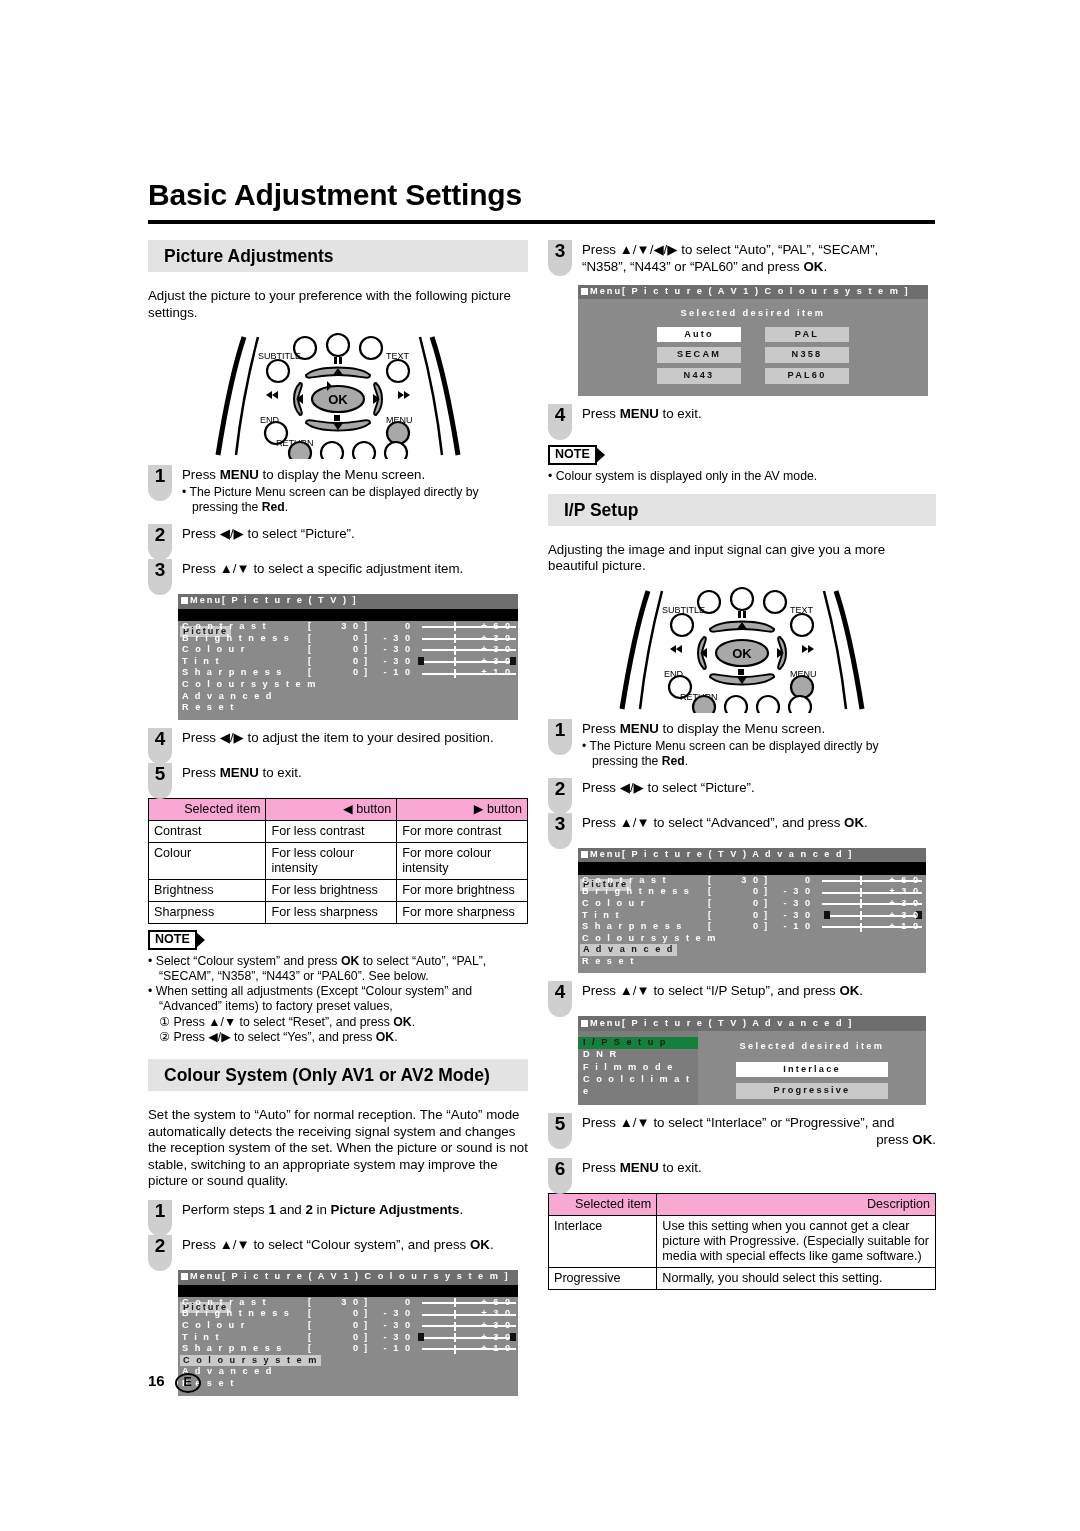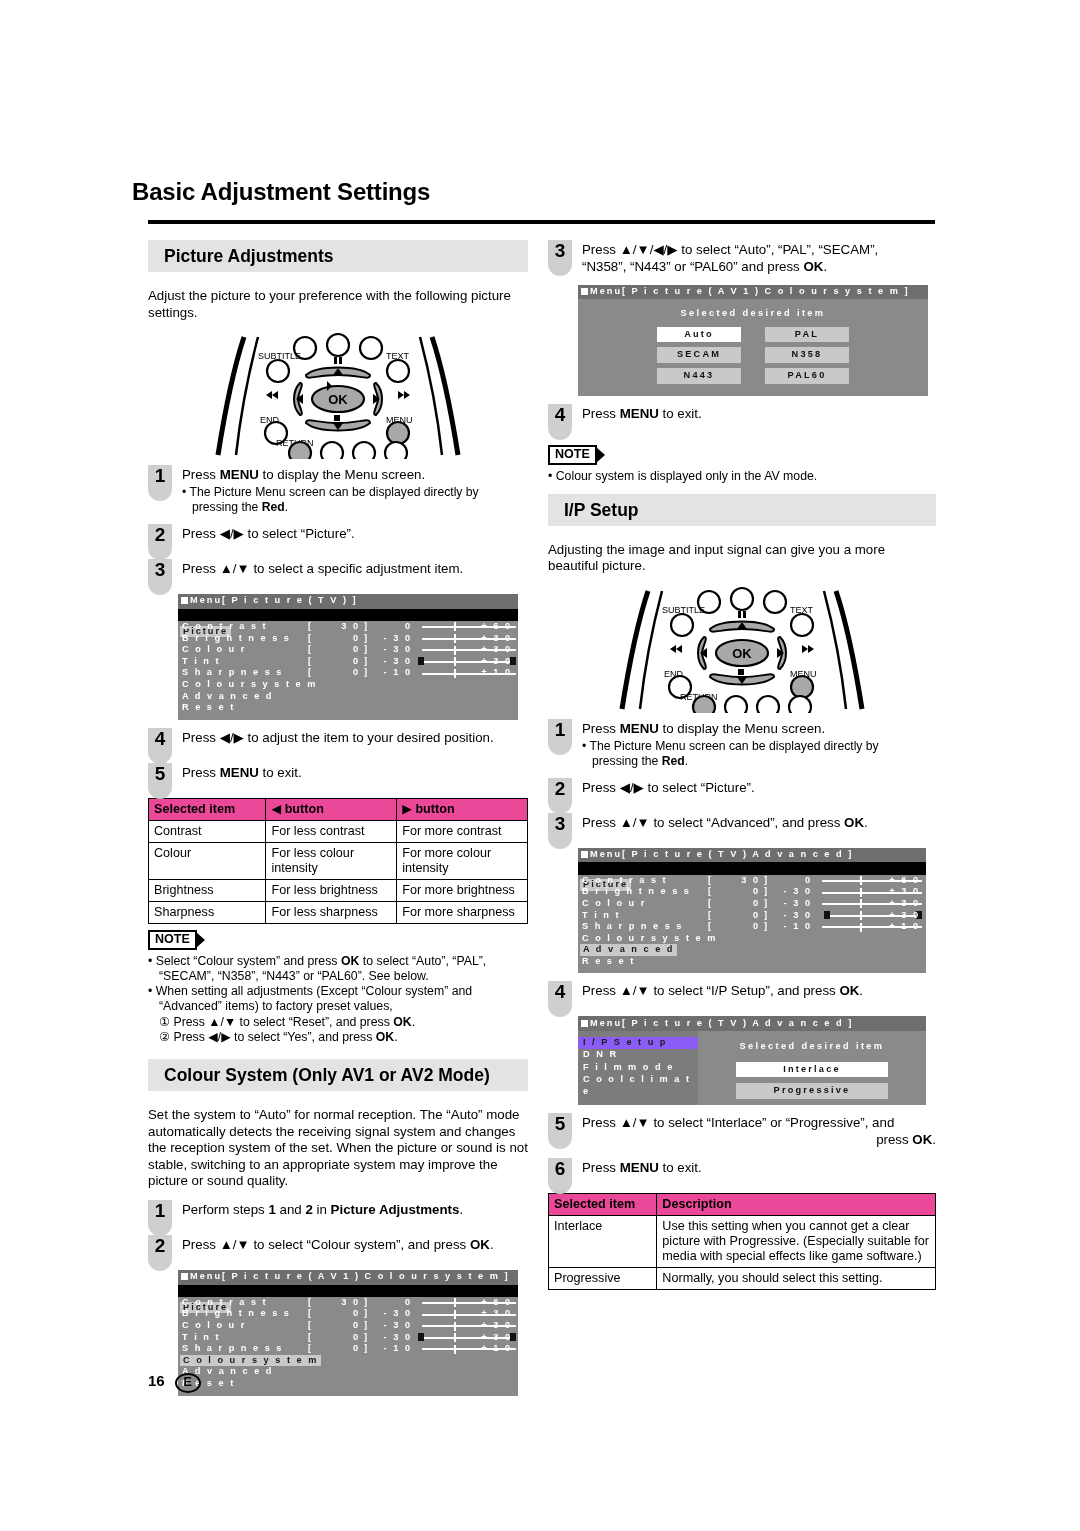--- a/index.html
+++ b/index.html
@@ -6,22 +6,22 @@
   body{
     width:1080px;height:1531px;position:relative;overflow:hidden;
     font-family:"Liberation Sans","DejaVu Sans",sans-serif;
     color:#000;
     -webkit-font-smoothing:antialiased;
   }
   .page{position:absolute;left:0;top:0;width:1080px;height:1531px;}
 
   
   .doc-title{
-    position:absolute;left:132px;top:178px;width:787px;
-    font-size:24px;font-weight:bold;letter-spacing:-0.2px;
+    position:absolute;left:148px;top:178px;width:787px;
+    font-size:30px;font-weight:bold;letter-spacing:-0.2px;
   }
   .title-rule{
     position:absolute;left:148px;top:220px;width:787px;height:4px;background:#000;
   }
 
   
   .col-left{position:absolute;left:148px;top:240px;width:380px;}
   .col-right{position:absolute;left:548px;top:240px;width:388px;}
 
   
@@ -58,21 +58,21 @@
   .note-list{font-size:12.3px;line-height:15.2px;margin:2px 0 0 0;}
   .note-list .li{padding-left:11px;text-indent:-11px;margin-bottom:0px;}
   .note-list .li2{padding-left:24px;text-indent:-13px;}
 
   
   table.dt{border-collapse:collapse;width:100%;margin:4px 0 0 0;table-layout:fixed;}
   table.dt th,table.dt td{
     border:1px solid #000;font-size:12.6px;line-height:15px;
     padding:3px 5px;vertical-align:top;
   }
-  table.dt th{background:#ec4899;text-align:left;font-weight:bold;}
+  table.dt th{background:#f9a8d4;text-align:right;font-weight:normal;}
   table.dt td{background:#fff;text-align:left;}
 
   
   .osd{
     background:#8a8a8a;color:#fff;font-family:"Liberation Sans","DejaVu Sans",sans-serif;
     font-size:9.2px;line-height:11.6px;letter-spacing:2.0px;font-weight:bold;
     position:relative;margin:3px 0 8px 0;
   }
   .osd .titlebar{
     background:#6e6e6e;padding:1.5px 3px;white-space:nowrap;overflow:hidden;
@@ -100,21 +100,21 @@
   .osd .chip{
     background:#c9c9c9;color:#111;text-align:center;width:84px;padding:2px 0;letter-spacing:2.2px;
   }
   .osd .chip.sel{background:#ffffff;}
   .osd .pad{height:10px;}
 
   
   .osd .split{display:flex;min-height:74px;}
   .osd .split .left{width:120px;background:#7c7c7c;padding-top:6px;}
   .osd .split .left .it{padding:0 0 0 5px;height:12.4px;}
-  .osd .split .left .it.sel{background:#8b5cf6;color:#1a1a1a;}
+  .osd .split .left .it.sel{background:#15803d;color:#1a1a1a;}
   .osd .split .right{flex:1;padding-top:10px;}
   .osd .split .right .ctr{text-align:center;letter-spacing:2.4px;margin-bottom:9px;}
   .osd .split .right .chipwrap{display:flex;justify-content:center;margin-bottom:6px;}
   .osd .split .right .chip{width:152px;}
 
   
   .remote{position:relative;margin:2px auto 6px auto;}
   .remote svg{display:block;}
 
   

